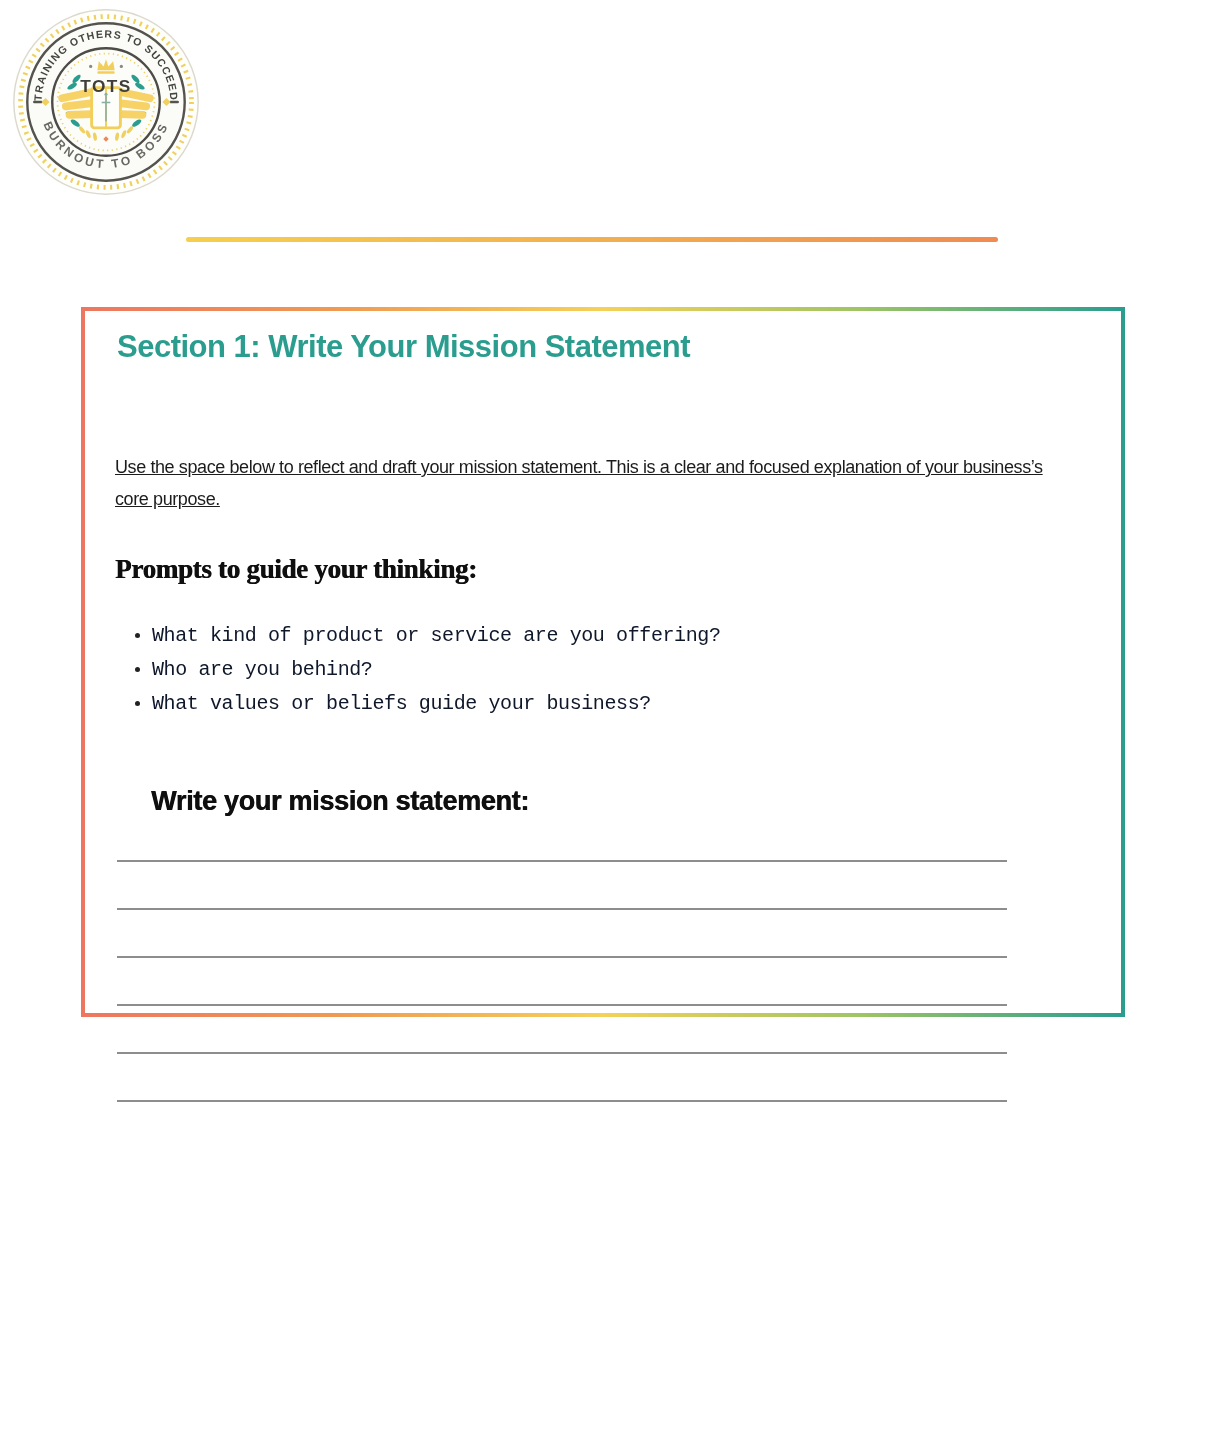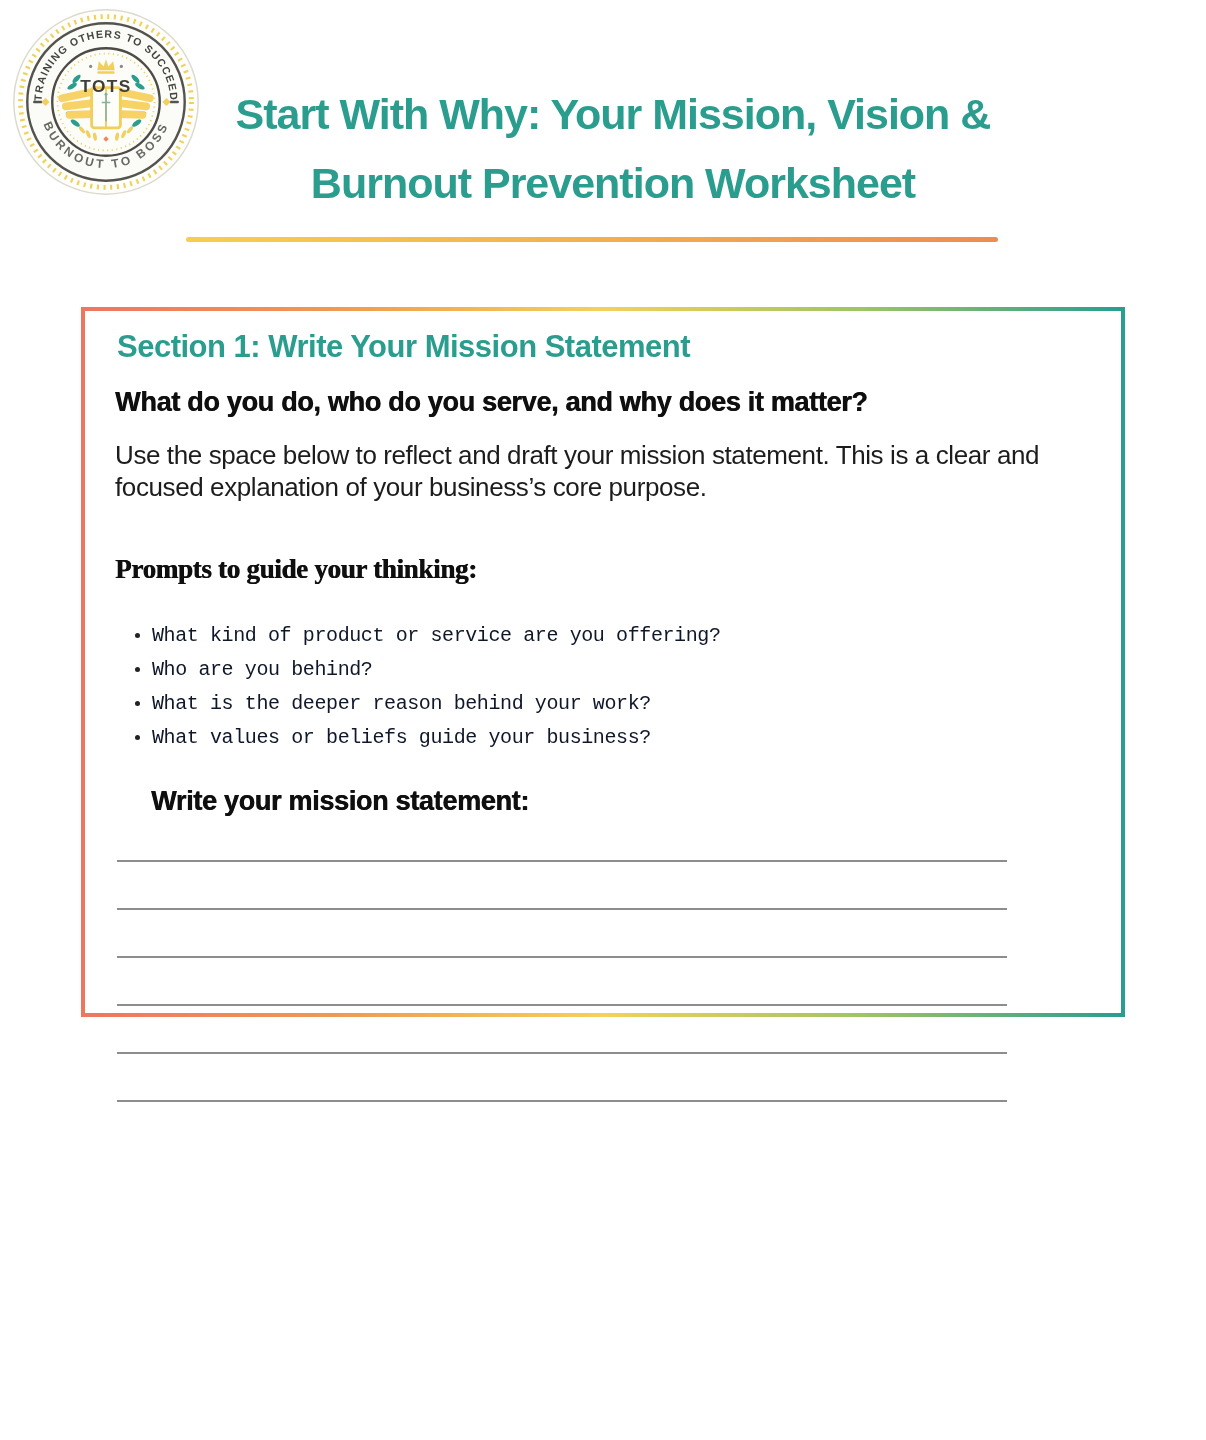--- a/index.html
+++ b/index.html
@@ -34,22 +34,22 @@
   .section-heading {
     position:absolute; left:32px; top:18px;
     color:#2a9d8f; font-weight:700; font-size:31px; letter-spacing:-0.5px;
   }
   .heavy {
     color:#0f0f0f; font-weight:700; font-size:27px; letter-spacing:-0.3px;
     text-shadow:0.6px 0 0 currentColor;
   }
   .question { position:absolute; left:30px; top:76px; }
   .intro {
-    position:absolute; left:30px; top:128px; width:960px;
-    color:#1c1c1c; font-size:26px; line-height:32px; letter-spacing:-0.4px;
+    position:absolute; left:30px; top:140px; width:960px;
+    color:#1c1c1c; font-size:18px; line-height:32px; letter-spacing:-0.4px;text-decoration:underline;
   }
   .prompts-heading { position:absolute; left:30px; top:243px;font-family:Liberation Serif, serif; }
   .prompts-list { position:absolute; left:30px; top:308px; list-style:none; }
   .prompts-list li {
     position:relative; padding-left:37px; color:#0f172a;
     font-size:20px; line-height:34px; letter-spacing:-0.4px;font-family:Liberation Mono, monospace;
   }
   .prompts-list li::before {
     content:""; position:absolute; left:20px; top:14px;
     width:5px; height:5px; border-radius:50%; background:#222;
@@ -133,37 +133,31 @@
         <path d="M 91 67 L 92.5 57.5 L 97.5 63 L 100 55.5 L 102.5 63 L 107.5 57.5 L 109 67 Z"></path>
         <rect x="91" y="68" width="18" height="2.6" rx="1"></rect>
       </g>
       <circle cx="84" cy="63" r="1.7" fill="#8a8a84"></circle>
       <circle cx="116" cy="63" r="1.7" fill="#8a8a84"></circle>
 
       <text x="100" y="90" text-anchor="middle" font-size="18" font-weight="900" fill="#3f3e3a" letter-spacing="1.5">TOTS</text>
     </svg>
   </div>
 
-  <div class="title">
-    <div>Start With Why: Your Mission, Vision &amp;</div>
-    <div>Burnout Prevention Worksheet</div>
-  </div>
 
   <div class="divider"></div>
 
   <div class="box">
     <div class="box-inner">
       <div class="section-heading">Section 1: Write Your Mission Statement</div>
-      <div class="heavy question">What do you do, who do you serve, and why does it matter?</div>
       <div class="intro">Use the space below to reflect and draft your mission statement. This is a clear and focused explanation of your business’s core purpose.</div>
       <div class="heavy prompts-heading">Prompts to guide your thinking:</div>
       <ul class="prompts-list">
         <li>What kind of product or service are you offering?</li>
         <li>Who are you behind?</li>
-        <li>What is the deeper reason behind your work?</li>
         <li>What values or beliefs guide your business?</li>
       </ul>
       <div class="heavy write-heading">Write your mission statement:</div>
       <div class="answer-lines">
         <div class="answer-line"></div>
         <div class="answer-line"></div>
         <div class="answer-line"></div>
         <div class="answer-line"></div>
         <div class="answer-line"></div>
         <div class="answer-line"></div>

